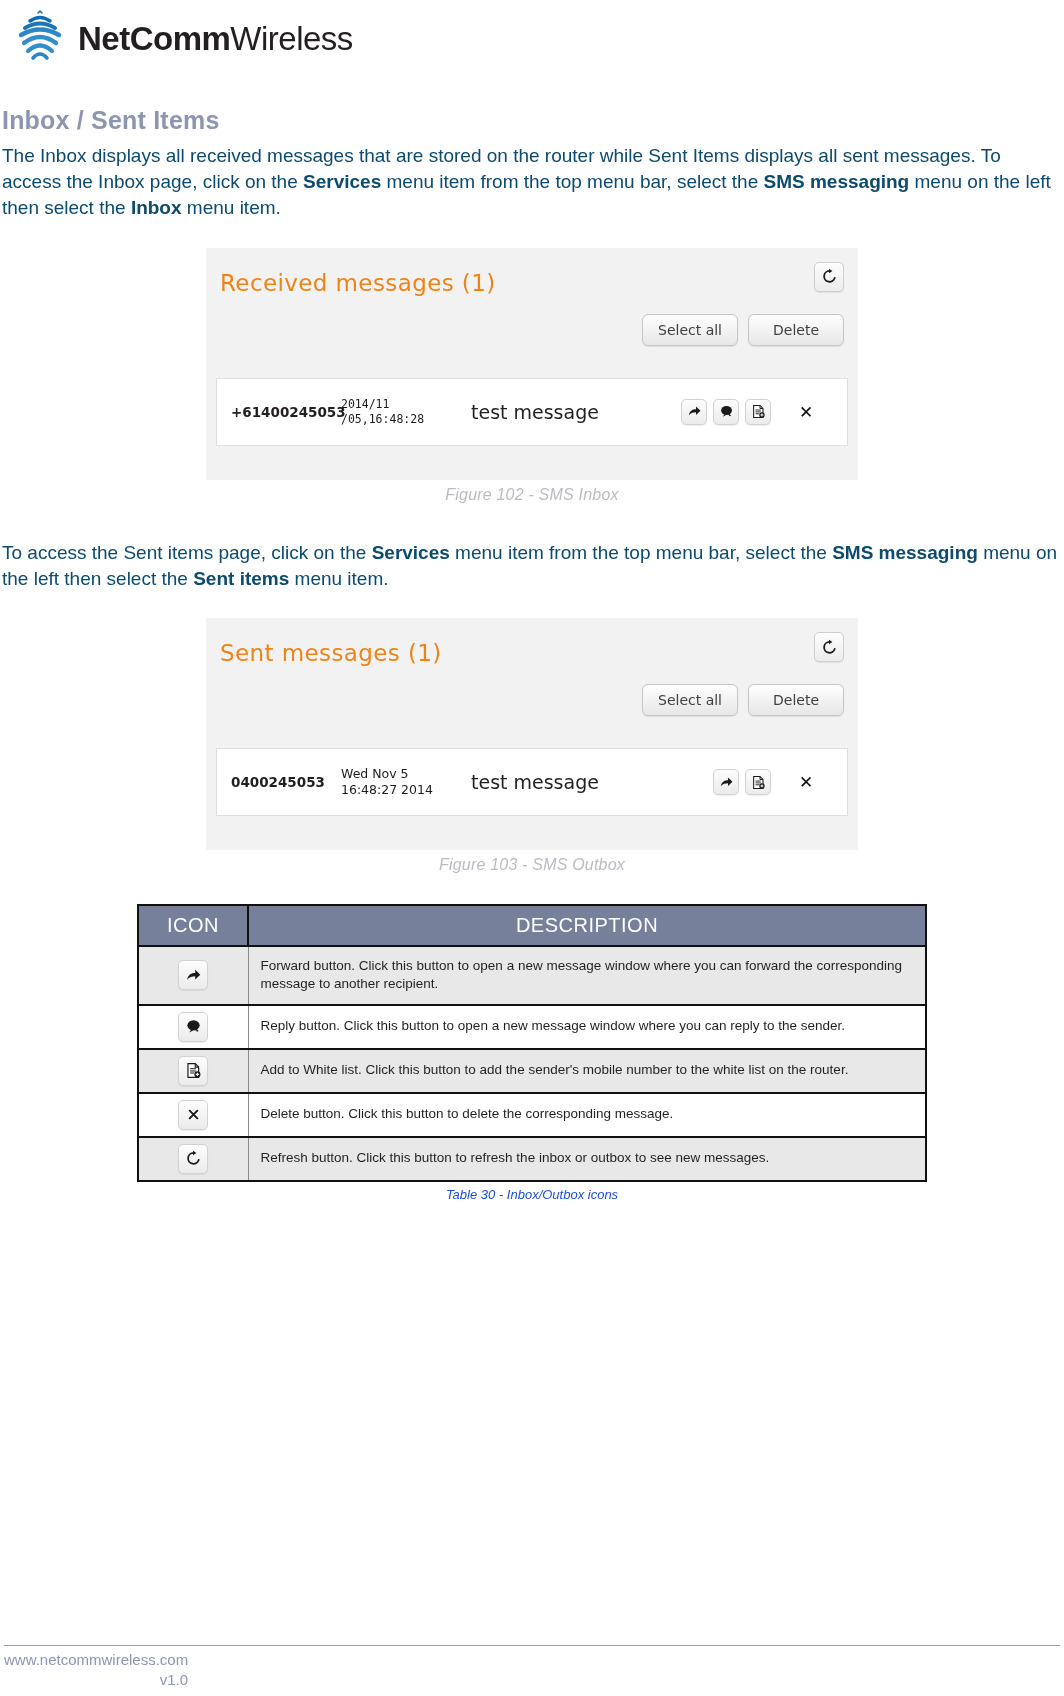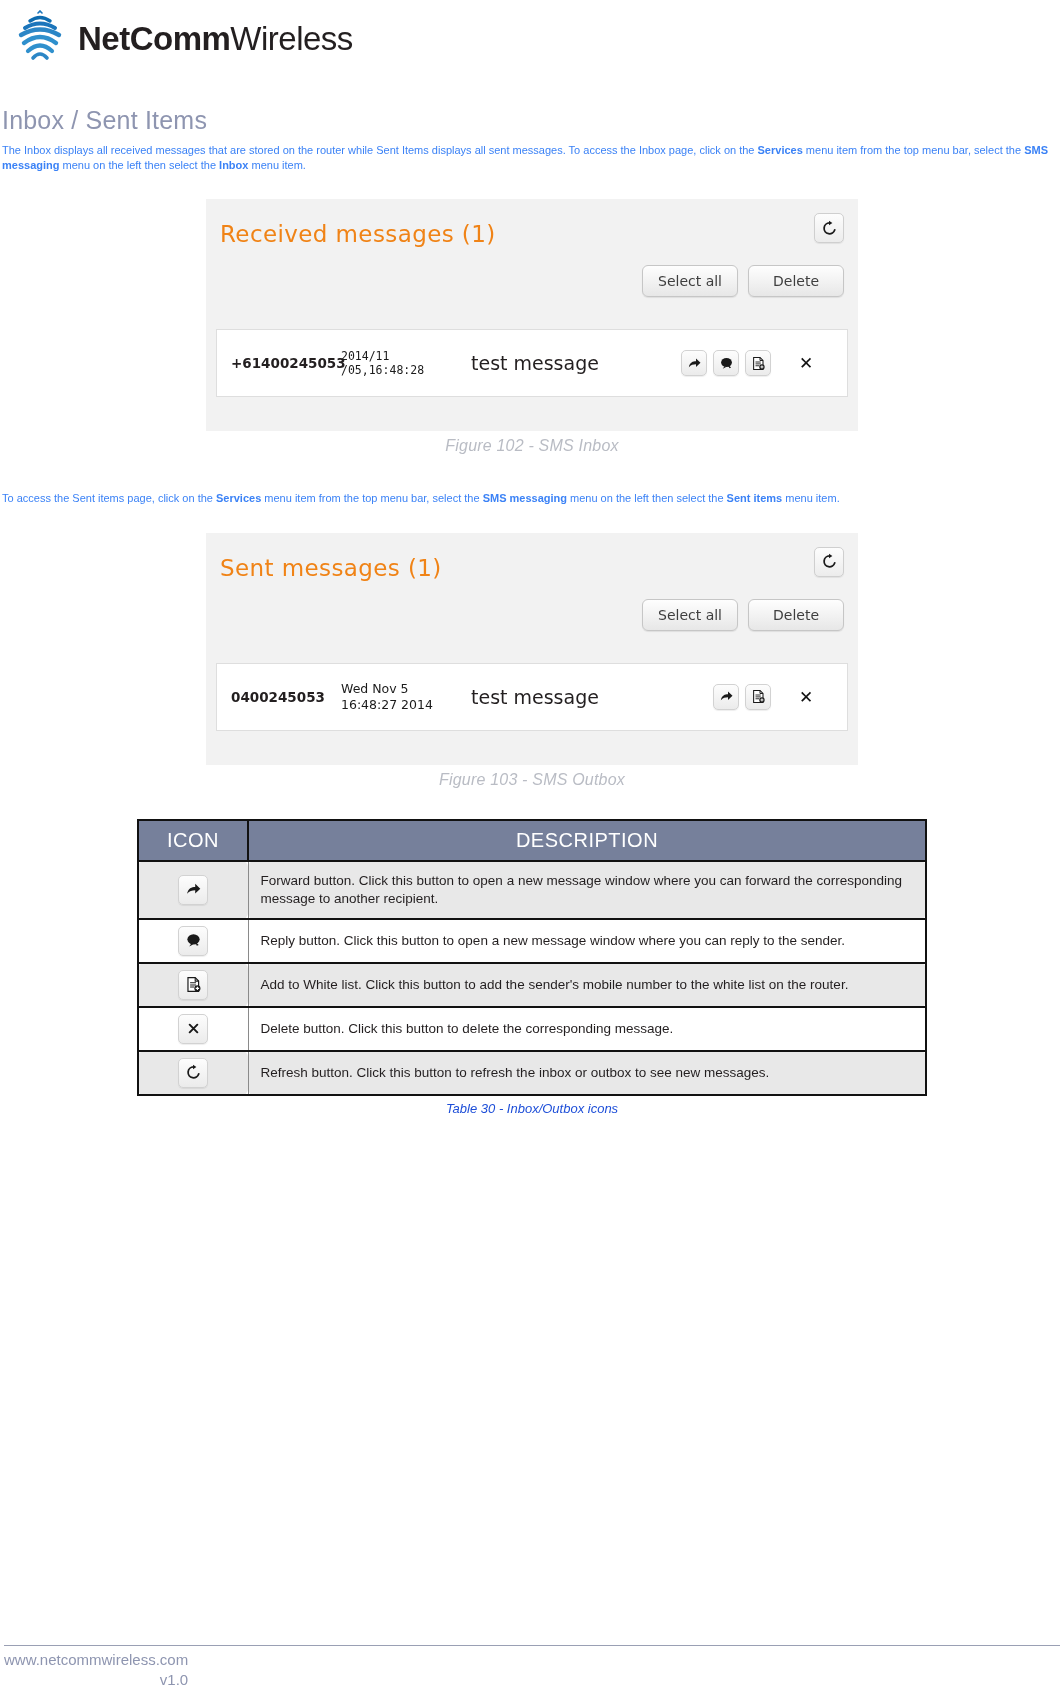--- a/index.html
+++ b/index.html
@@ -30,31 +30,31 @@
     white-space: nowrap;
   }
   .logo-text .b { font-weight: bold; }
   .logo-text .l { font-weight: normal; }
 
   
   .content { padding: 0 2px 0 2px; }
 
   h1.section-title {
     font-size: 25px;
-    font-weight: normal;
+    font-weight: bold;
     color: #8e95b0;
     margin: 38px 0 6px 0;
     letter-spacing: 0.2px;
   }
 
   p.body-text {
-    font-size: 11px;
+    font-size: 19px;
     line-height: 1.38;
     margin: 8px 0 4px 0;
-    color: #3b82f6;
+    color: #0c4a6e;
   }
   p.body-text b { font-weight: bold; }
 
   .fig-caption {
     text-align: center;
     font-size: 16px;
     font-style: italic;
     color: #b9bcc4;
     margin: 6px 0 0 0;
     letter-spacing: 0.2px;
@@ -186,21 +186,21 @@
   table.icon-table td {
     border-right: 1px solid #8a8a8a;
     border-bottom: 2px solid #111;
     padding: 10px 12px;
     font-size: 13.5px;
     line-height: 1.35;
     vertical-align: middle;
   }
   table.icon-table td:last-child { border-right: none; }
   table.icon-table tr:last-child td { border-bottom: none; }
-  table.icon-table tr.alt td { background: #e8e8e8; border-radius: 6px; }
+  table.icon-table tr.alt td { background: #e8e8e8; }
   table.icon-table tr td.icon-cell { width: 110px; text-align: center; padding: 6px 0; }
   .icon-cell .icon-btn { margin: 0 auto; width: 30px; height: 30px; }
 
   .table-caption {
     text-align: center;
     font-size: 13px;
     font-style: italic;
     color: #1d4ed8;
     margin-top: 5px;
   }

